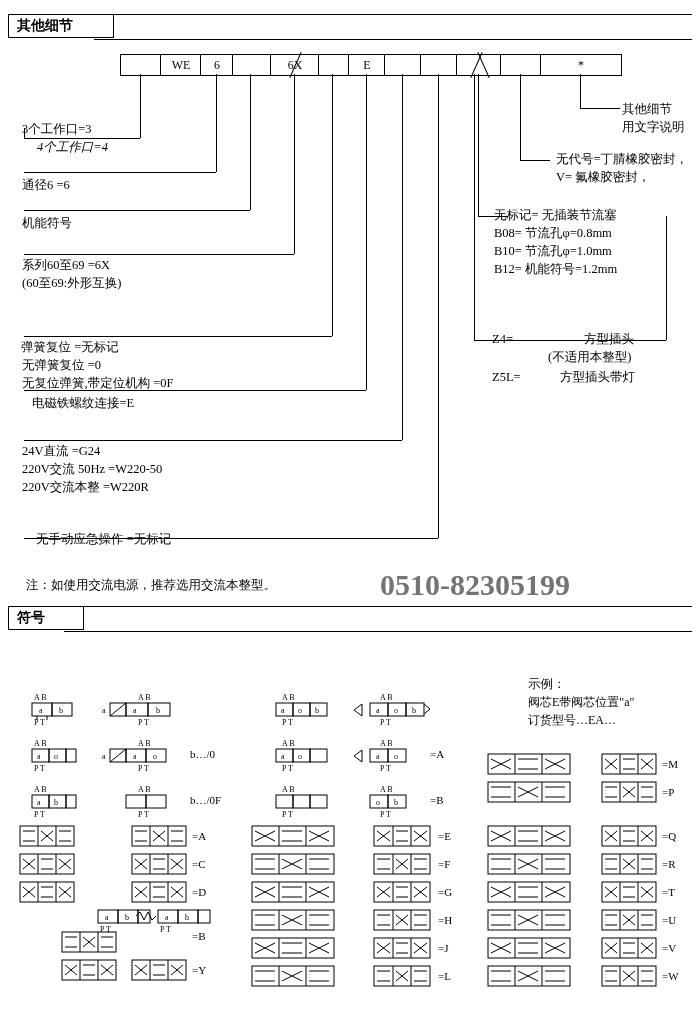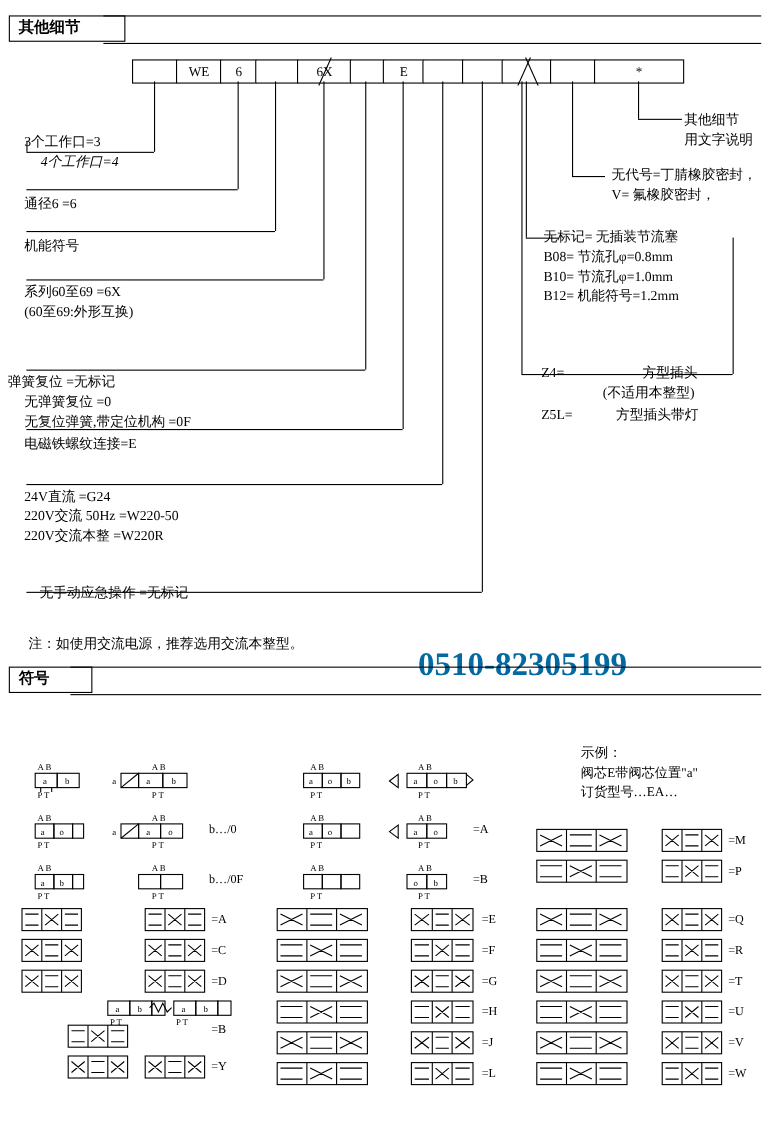--- a/index.html
+++ b/index.html
@@ -81,26 +81,25 @@
     position:absolute;
     color:#c00000;
     font-size:27px;
     font-weight:bold;
     letter-spacing:2px;
     white-space:nowrap;
     font-family:"Liberation Serif", serif;
   }
   .ad2{
     position:absolute;
-    color:#0369a1;
+    color:#737373;
     font-size:30px;
     font-weight:bold;
     white-space:nowrap;
     font-family:"Liberation Serif", serif;
-    margin-top:20px;
   }
 
   
   .sym{
     position:absolute;
   }
   .sym svg{display:block;}
   .symlbl{
     position:absolute;
     font-size:11px;
@@ -159,24 +158,24 @@
 
   <div class="vline" style="left:438px;top:74px;height:464px;"></div>
   <div class="hline" style="left:24px;top:538px;width:414px;"></div>
 
   <div class="lbl" style="left:22px;top:122px;">3个工作口=3</div>
   <div class="lbl" style="left:37px;top:140px;font-style:italic;">4个工作口=4</div>
   <div class="lbl" style="left:22px;top:178px;">通径6    =6</div>
   <div class="lbl" style="left:22px;top:216px;">机能符号</div>
   <div class="lbl" style="left:22px;top:258px;">系列60至69     =6X</div>
   <div class="lbl" style="left:22px;top:276px;">(60至69:外形互换)</div>
-  <div class="lbl" style="left:7px;top:340px;">弹簧复位              =无标记</div>
+  <div class="lbl" style="left:21px;top:340px;">弹簧复位              =无标记</div>
   <div class="lbl" style="left:22px;top:358px;">无弹簧复位            =0</div>
   <div class="lbl" style="left:22px;top:376px;">无复位弹簧,带定位机构  =0F</div>
-  <div class="lbl" style="left:22px;top:396px;">电磁铁螺纹连接=E</div>
+  <div class="lbl" style="left:32px;top:396px;">电磁铁螺纹连接=E</div>
   <div class="lbl" style="left:22px;top:444px;">24V直流            =G24</div>
   <div class="lbl" style="left:22px;top:462px;">220V交流     50Hz  =W220-50</div>
   <div class="lbl" style="left:22px;top:480px;">220V交流本整       =W220R</div>
   <div class="lbl" style="left:22px;top:532px;margin-left:14px;">无手动应急操作     =无标记</div>
   <div class="lbl" style="left:26px;top:578px;">注：如使用交流电源，推荐选用交流本整型。</div>
 
   <div class="vline" style="left:580px;top:74px;height:34px;"></div>
   <div class="hline" style="left:580px;top:108px;width:40px;"></div>
 
   <div class="vline" style="left:520px;top:74px;height:86px;"></div>

